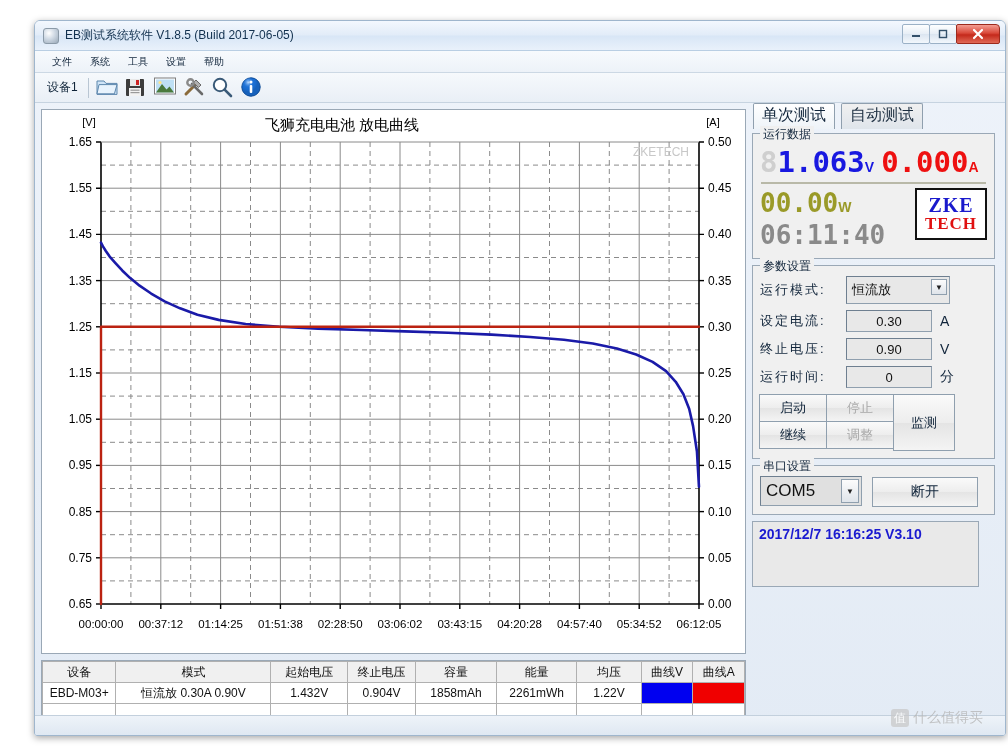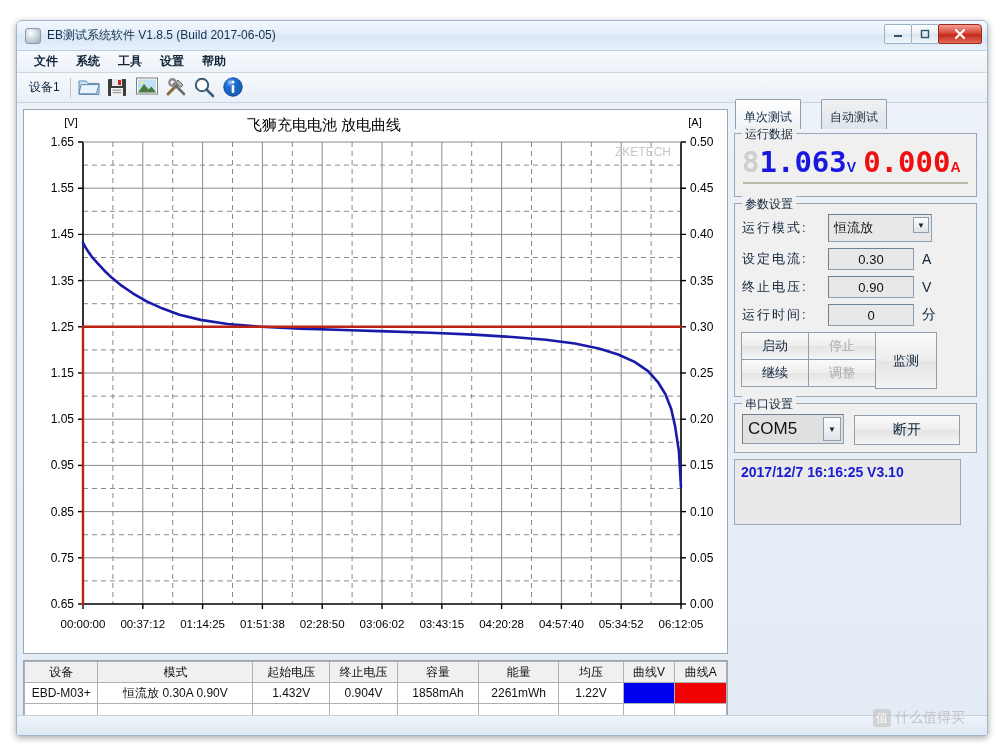--- a/index.html
+++ b/index.html
@@ -4,21 +4,21 @@
 <style>
   * { box-sizing: border-box; }
   html, body {
     margin: 0; padding: 0;
     width: 1008px; height: 754px;
     background: #ffffff;
     font-family: "Liberation Sans", "DejaVu Sans", sans-serif;
     overflow: hidden;
   }
   #app {
-    position: absolute; left: 16px; top: 20px;
+    position: absolute; left: 34px; top: 20px;
     width: 972px; height: 716px;
     background: linear-gradient(180deg, #eef3fa 0%, #e3ebf5 100%);
     border: 1px solid #9fb6cd;
     border-radius: 6px 6px 3px 3px;
     box-shadow: 0 2px 7px rgba(0,0,0,0.35);
     overflow: hidden;
   }
   
   .titlebar {
     height: 30px;
@@ -57,24 +57,23 @@
   }
   
   .menubar {
     height: 22px;
     background: linear-gradient(180deg,#f7fafd 0%, #edf2f8 100%);
     border-bottom: 1px solid #ccd8e4;
     display: flex; align-items: center;
     padding-left: 8px;
   }
   .menuitem {
-    font-size: 12px; color: #10243a;
+    font-size: 10px; color: #10243a;
     padding: 2px 9px;
     cursor: default;
-    font-weight: bold;
   }
   
   .toolbar {
     height: 30px;
     background: linear-gradient(180deg,#f6f9fc 0%, #e9eff6 100%);
     border-bottom: 1px solid #c6d3e0;
     display: flex; align-items: center;
     padding-left: 6px;
   }
   .devtab {
@@ -109,26 +108,26 @@
     height: 70px;
     overflow: hidden;
   }
   .rightpane {
     width: 253px;
     padding: 4px 6px 0 0;
   }
   
   .tabs { display: flex; align-items: flex-end; height: 22px; margin-left: 3px;}
   .tab {
-    font-size: 12px; color: #10243a;
-    padding: 9px 8px 3px 8px;
+    font-size: 16px; color: #10243a;
+    padding: 1px 8px 3px 8px;
     border: 1px solid #8f9fae;
     border-bottom: none;
     background: linear-gradient(180deg,#ffffff 0%,#eef3f8 100%);
-    margin-right: 20px;
+    margin-right: 6px;
     border-radius: 2px 2px 0 0;
   }
   .tab.inactive {
     background: linear-gradient(180deg,#f0f0f0 0%,#dfe5eb 100%);
     color: #1c2e40;
   }
   .group {
     border: 1px solid #9aa8b6;
     margin: 4px 2px 6px 2px;
     padding: 10px 7px 8px 7px;
@@ -531,20 +530,35 @@
       <div class="group lcdpanel" style="padding-top:11px;">
         <div class="legend">运行数据</div>
         <div class="lcdrow">
           <span class="seg lcd-v" style="color:#cfcfcf">8</span>
           <span class="seg lcd-v">1.063</span>
           <span class="unit v">V</span>
           <span class="seg lcd-a" style="margin-left:7px">0.000</span>
           <span class="unit a">A</span>
         </div>
         <div class="hr"></div>
+        <div style="display:flex; align-items:flex-start;">
+          <div style="flex:1">
+            <div class="lcdrow">
+              <span class="seg lcd-w">00.00</span>
+              <span class="unit w">W</span>
+            </div>
+            <div class="lcdrow" style="margin-top:2px">
+              <span class="seg lcd-t">06:11:40</span>
+            </div>
+          </div>
+          <div class="zkebox">
+            <div class="zke-top">ZKE</div>
+            <div class="zke-bot">TECH</div>
+          </div>
+        </div>
       </div>
 
       <div class="group">
         <div class="legend">参数设置</div>
 
         <div class="prow">
           <div class="plabel">运行模式:</div>
           <div class="combo">
             <span>恒流放</span>
             <span class="arrow">▼</span>

